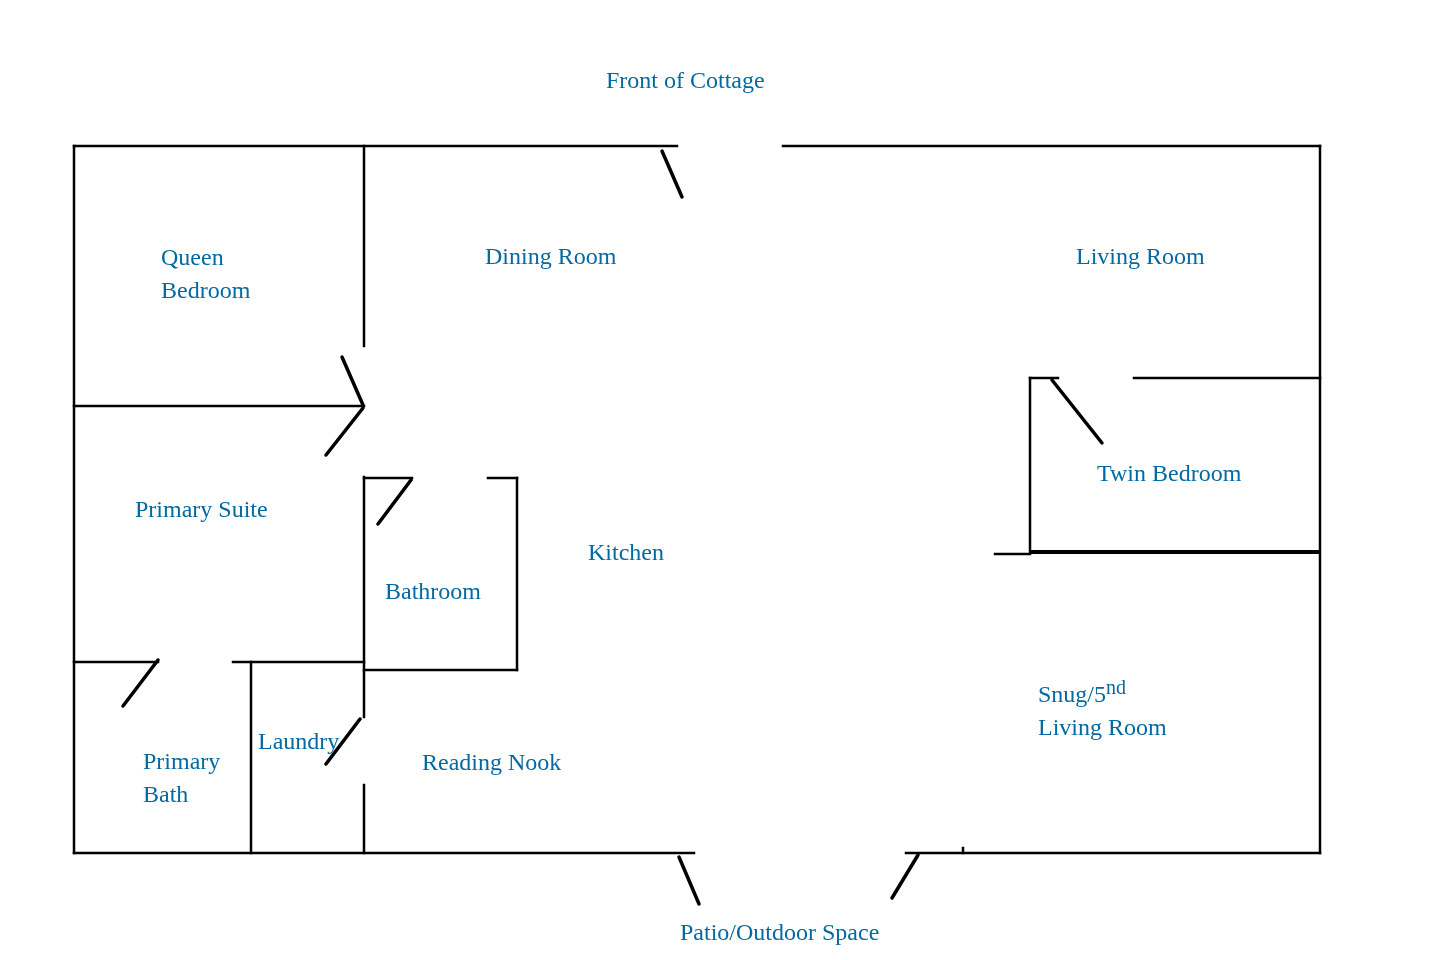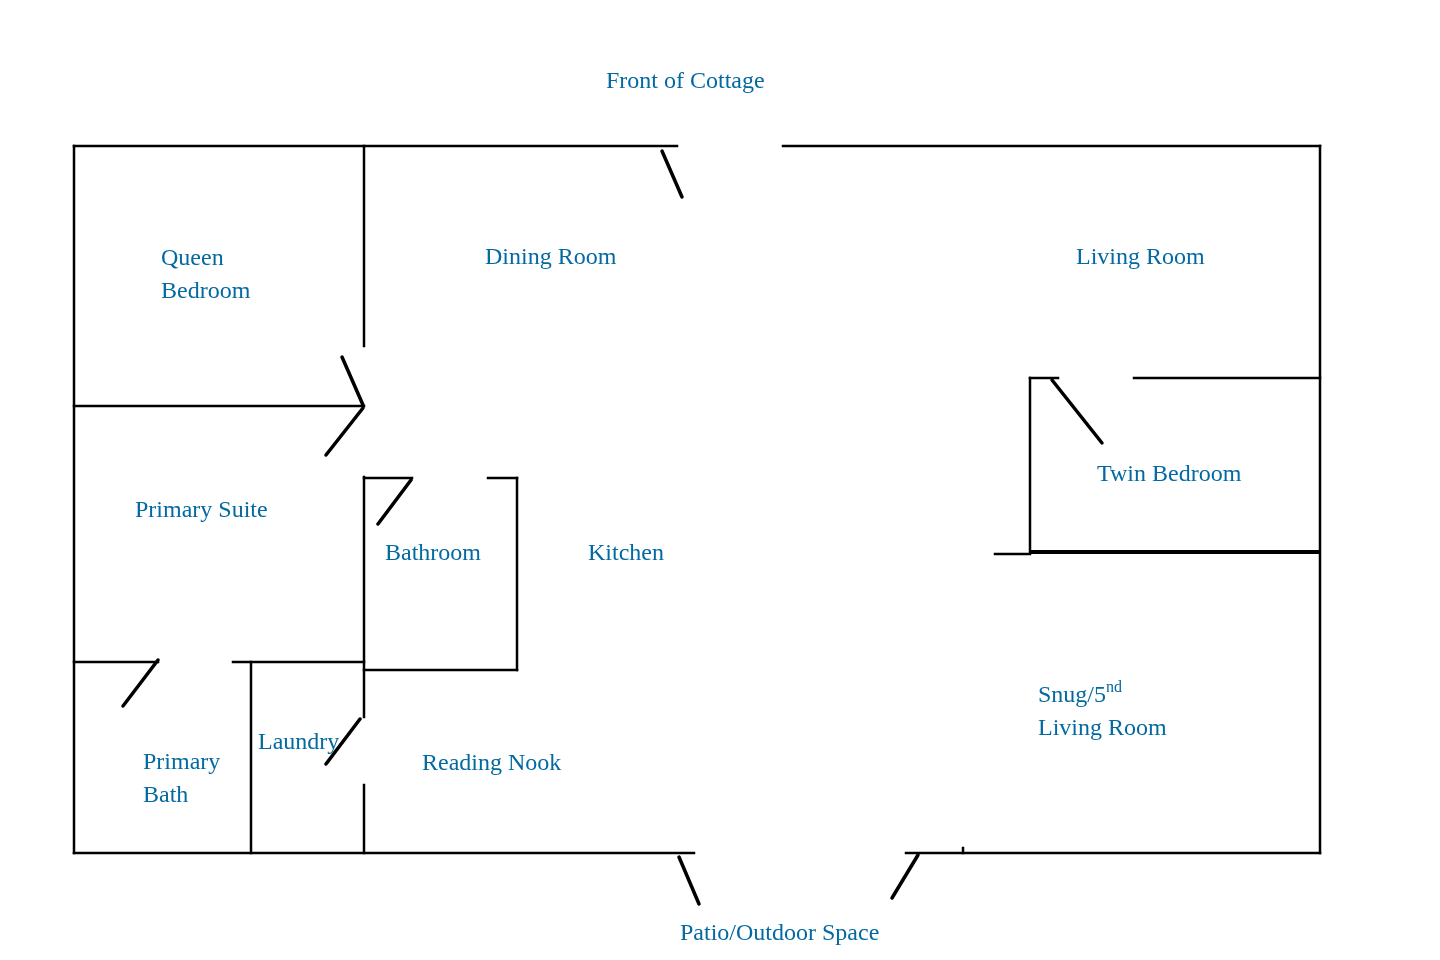--- a/index.html
+++ b/index.html
@@ -2,21 +2,21 @@
 <html><head>
   <meta charset="utf-8">
   <style>
     html, body { margin: 0; padding: 0; background: #ffffff; }
     body { width: 1440px; height: 960px; position: relative; overflow: hidden; font-family: "DejaVu Sans", sans-serif; }
     svg#plan { position: absolute; left: 0; top: 0; }
     .wall { stroke: #000; stroke-width: 2.5; fill: none; stroke-linecap: square; }
     .wall-thick { stroke: #000; stroke-width: 4; fill: none; }
     .door { stroke: #000; stroke-width: 3.5; fill: none; stroke-linecap: round; }
     .lbl { position: absolute; font-family: Liberation Serif, serif; font-size: 24px; color: #0369a1; line-height: 33px; white-space: nowrap; }
-    .lbl sup { font-size: 16px; vertical-align: top; line-height: 14px; position: relative; top: 2px; }
+    .lbl sup { font-size: 20px; vertical-align: top; line-height: 14px; position: relative; top: 2px; }
   </style>
 </head>
 <body>
 
 <svg id="plan" width="1440" height="960">
 
   <line class="wall" x1="74" y1="146" x2="677" y2="146"></line>
   <line class="wall" x1="783" y1="146" x2="1320" y2="146"></line>
   <line class="wall" x1="74" y1="146" x2="74" y2="853"></line>
   <line class="wall" x1="1320" y1="146" x2="1320" y2="853"></line>
@@ -61,21 +61,21 @@
 <div class="lbl" style="left:606px; top:64px;">Front of Cottage</div>
 
 <div class="lbl" style="left:129px; top:241px;margin-left:32px;">
   <div>Queen</div>
   <div>Bedroom</div>
 </div>
 
 <div class="lbl" style="left:485px; top:240px;">Dining Room</div>
 <div class="lbl" style="left:1076px; top:240px;">Living Room</div>
 <div class="lbl" style="left:135px; top:493px;">Primary Suite</div>
-<div class="lbl" style="left:385px; top:536px;">Bathroom</div>
+<div class="lbl" style="left:385px; top:575px;">Bathroom</div>
 <div class="lbl" style="left:588px; top:536px;">Kitchen</div>
 <div class="lbl" style="left:1097px; top:457px;">Twin Bedroom</div>
 <div class="lbl" style="left:258px; top:678px;margin-top:47px;">Laundry</div>
 
 <div class="lbl" style="left:129px; top:745px;margin-left:14px;">
   <div>Primary</div>
   <div>Bath</div>
 </div>
 
 <div class="lbl" style="left:422px; top:746px;">Reading Nook</div>

